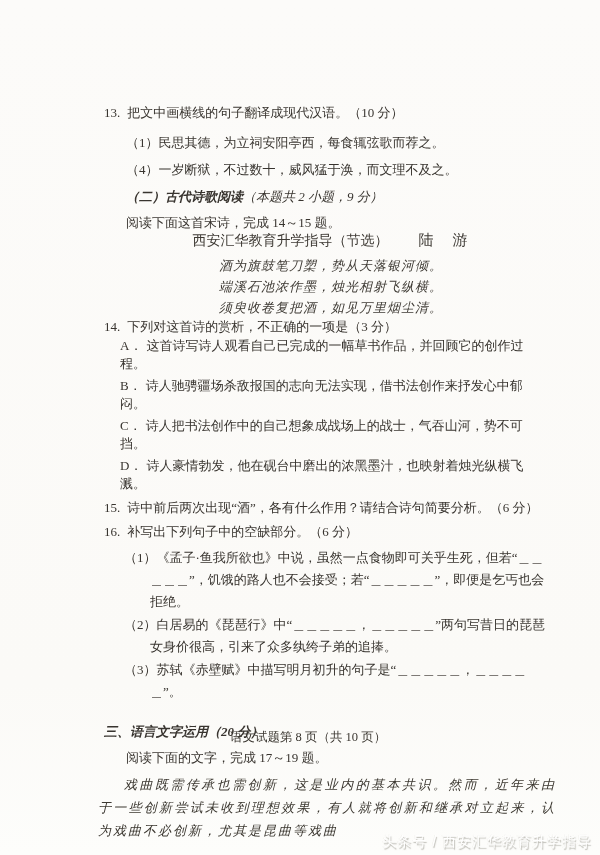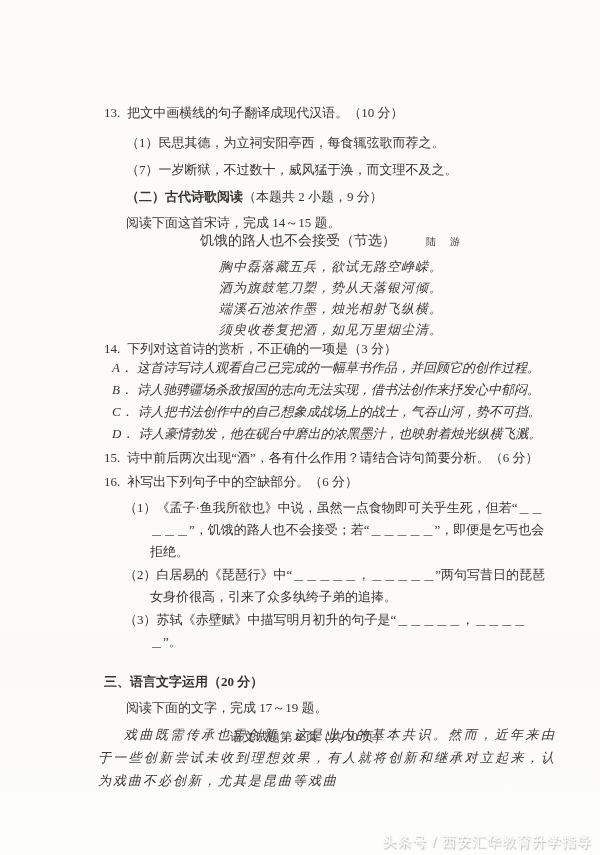--- a/index.html
+++ b/index.html
@@ -11,31 +11,31 @@
     color:#38342f;
     overflow:hidden;
   }
   .content{
     position:absolute;left:104px;top:104px;width:444px;
     font-size:13px;line-height:18px;
   }
   .qline{margin-bottom:12px;}
   .qnum{margin-right:7px;}
   .sub{margin-left:22px;margin-bottom:9px;}
-  .heading{font-weight:bold;margin-bottom:8px;}
+  .heading{font-weight:bold;margin-bottom:8px;font-style:italic;}
   .intro{margin-bottom:0;}
   .poem{
     text-align:center;margin:0 0 0 10px;
     font-style:italic;color:#3e3a34;
   }
   .poem-title{font-size:14px;font-style:normal;line-height:17px;margin-bottom:6px;}
-  .poem-author{font-size:10px;margin-left:30px;letter-spacing:2px;}
+  .poem-author{font-size:15px;margin-left:30px;letter-spacing:2px;}
   .poem-line{line-height:21px;letter-spacing:1px;}
   .stem{margin-bottom:1px;}
-  .option{margin-left:8px;margin-bottom:4px;font-style:italic;}
+  .option{margin-left:16px;margin-bottom:4px;}
   .opt-label{margin-right:4px;}
   .q15{margin-top:6px;margin-bottom:6px;}
   .h3{margin-left:22px;margin-bottom:6px;}
   .q16stem{margin-bottom:6px;}
   .sub16{
     margin-left:46px;text-indent:-26px;
     line-height:22px;margin-bottom:1px;
   }
   .sub16.last{margin-bottom:20px;}
   .h4{margin-bottom:8px;}
@@ -61,32 +61,31 @@
 </head>
 <body>
 
 <div class="page">
   <div class="content">
 
     <div class="qline">
       <span class="qnum">13.</span><span>把文中画横线的句子翻译成现代汉语。（10 分）</span>
     </div>
     <div class="sub">（1）民思其德，为立祠安阳亭西，每食辄弦歌而荐之。</div>
-    <div class="sub">（7）一岁断狱，不过数十，威风猛于涣，而文理不及之。</div>
+    <div class="sub">（4）一岁断狱，不过数十，威风猛于涣，而文理不及之。</div>
 
     <div class="heading sub" style="margin-left:22px;">
       <span>（二）古代诗歌阅读</span><span style="font-weight:normal;">（本题共 2 小题，9 分）</span>
     </div>
     <div class="intro sub" style="margin-left:22px;margin-bottom:0;">阅读下面这首宋诗，完成 14～15 题。</div>
 
     <div class="poem">
       <div class="poem-title">
-        <span>饥饿的路人也不会接受（节选）</span><span class="poem-author">陆　游</span>
+        <span>西安汇华教育升学指导（节选）</span><span class="poem-author">陆　游</span>
       </div>
-      <div class="poem-line">胸中磊落藏五兵，欲试无路空峥嵘。</div>
       <div class="poem-line">酒为旗鼓笔刀槊，势从天落银河倾。</div>
       <div class="poem-line">端溪石池浓作墨，烛光相射飞纵横。</div>
       <div class="poem-line">须臾收卷复把酒，如见万里烟尘清。</div>
     </div>
 
     <div class="stem">
       <span class="qnum">14.</span><span>下列对这首诗的赏析，不正确的一项是（3 分）</span>
     </div>
     <div class="option">
       <span class="opt-label">A．</span><span>这首诗写诗人观看自己已完成的一幅草书作品，并回顾它的创作过程。</span>

